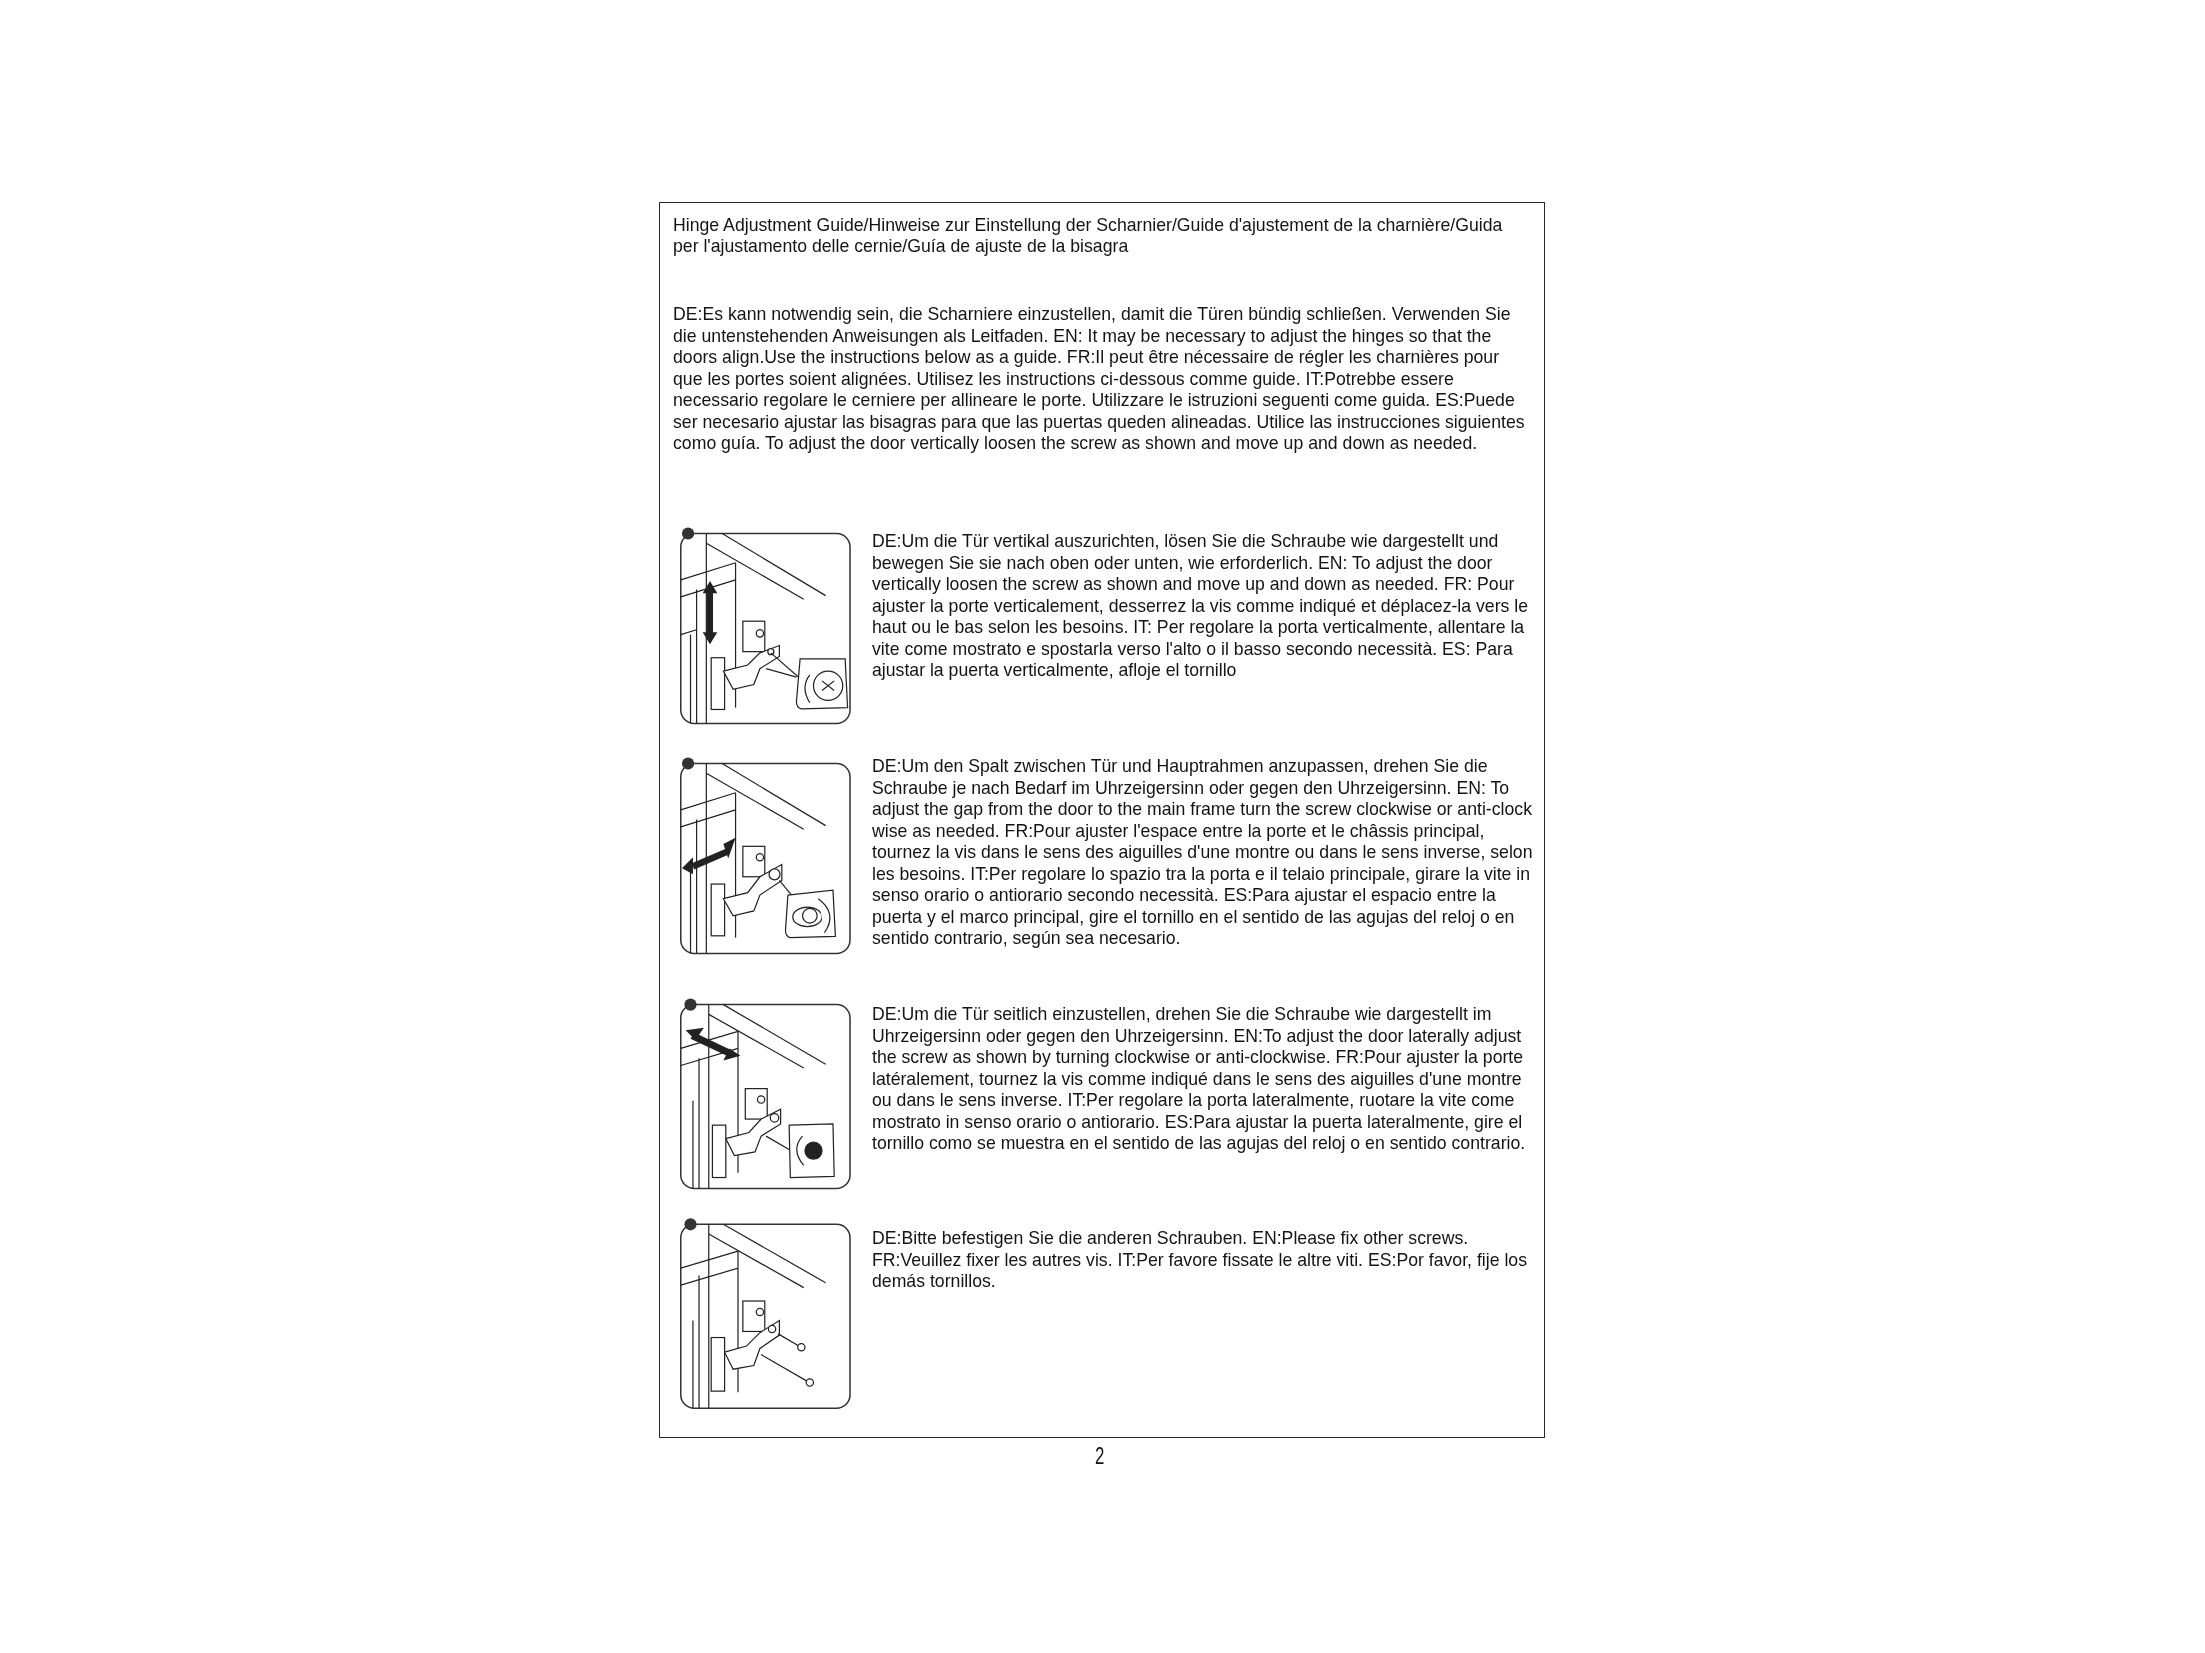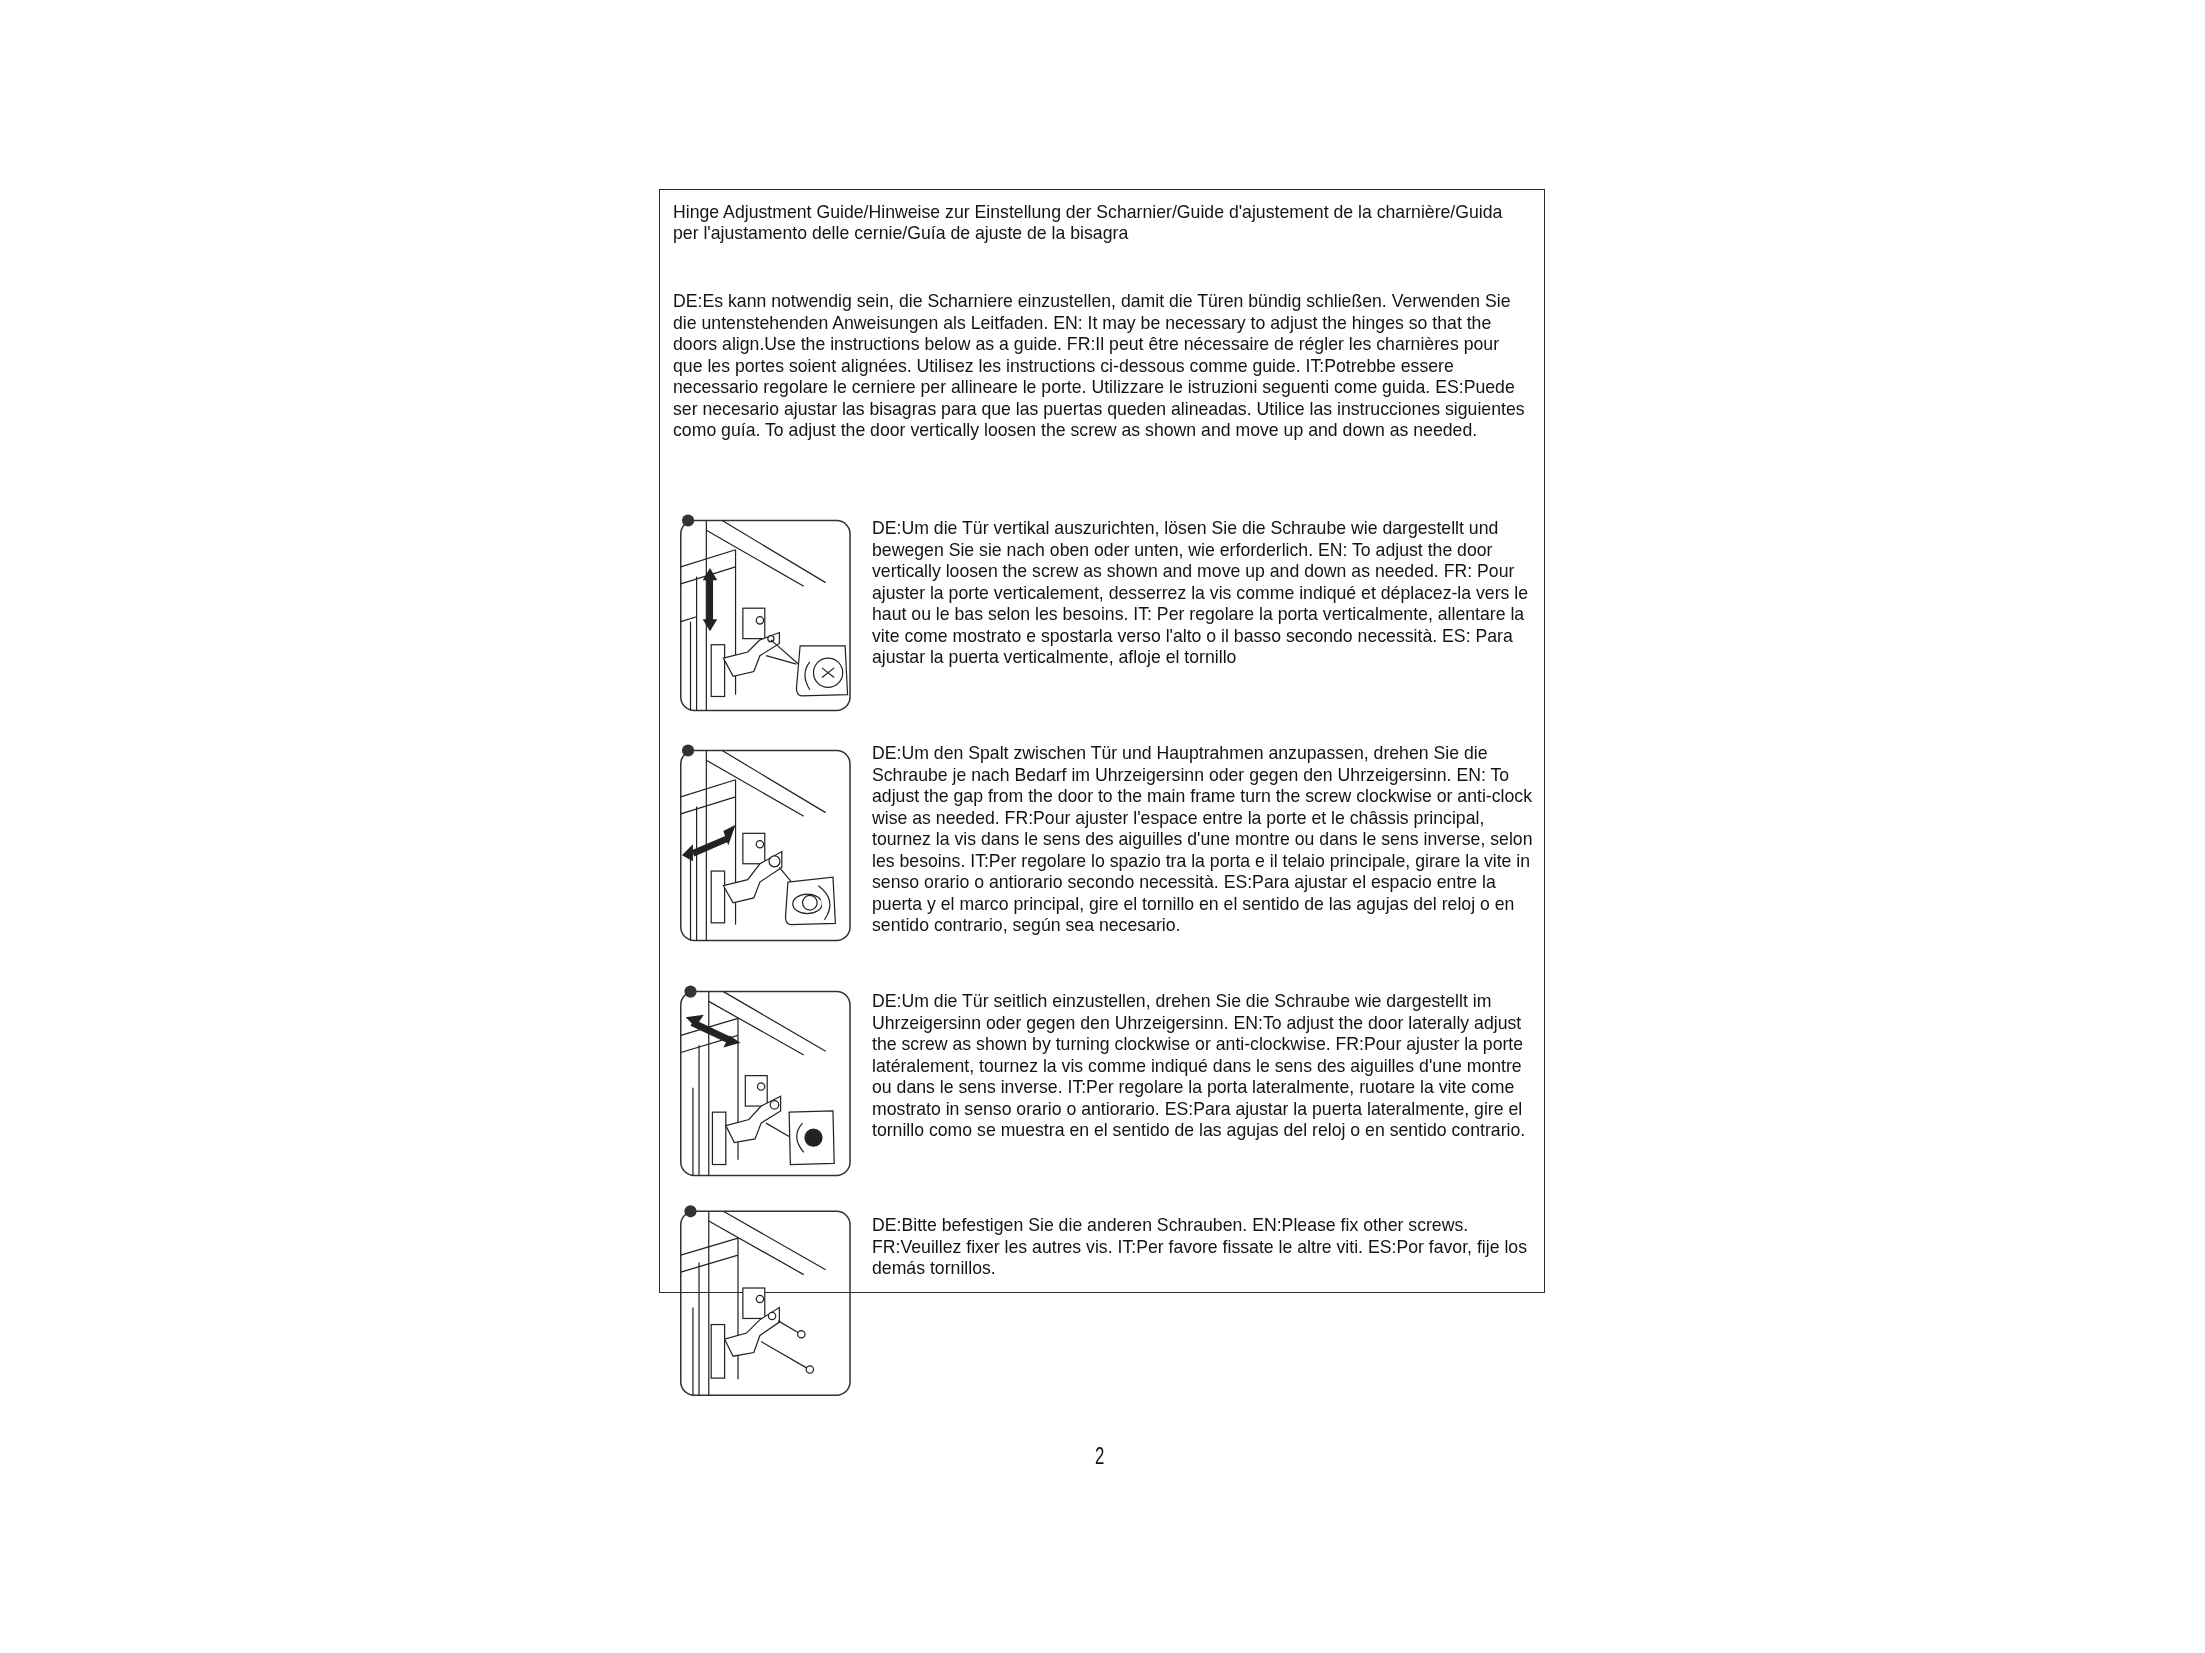--- a/index.html
+++ b/index.html
@@ -1,18 +1,18 @@
 <!DOCTYPE html>
 <html style="font-size:10.6px"><head>
 <meta charset="utf-8">
 <style>
   html, body { margin:0; padding:0; background:#ffffff; }
   body { width:2205px; height:1654px; position:relative; overflow:hidden;
          font-family:"Liberation Sans", sans-serif; color:#111; }
-  .frame { position:absolute; left:659px; top:189px; width:886px; height:1104px;
+  .frame { position:absolute; left:659px; top:202px; width:886px; height:1236px;
            border:1.3px solid #2a2a2a; box-sizing:border-box; background:#fff; }
   .txt { position:absolute; font-size:19px; line-height:21.5px; color:#141414;
          transform-origin:0 0; transform:scaleX(0.93); white-space:normal; }
   .title { left:13px; top:10.6px; width:924px; }
   .intro { left:13px; top:100px; width:924px; }
   .step-img { position:absolute; left:12.5px; width:186px; height:207px; }
   .step-img svg { width:100%; height:100%; overflow:visible; }
   .step-text { left:212px; width:719px; }
   .page-num { position:absolute; left:1095px; top:1442px; font-size:24px;
               font-family:"Liberation Sans Narrow","Liberation Sans", sans-serif;

